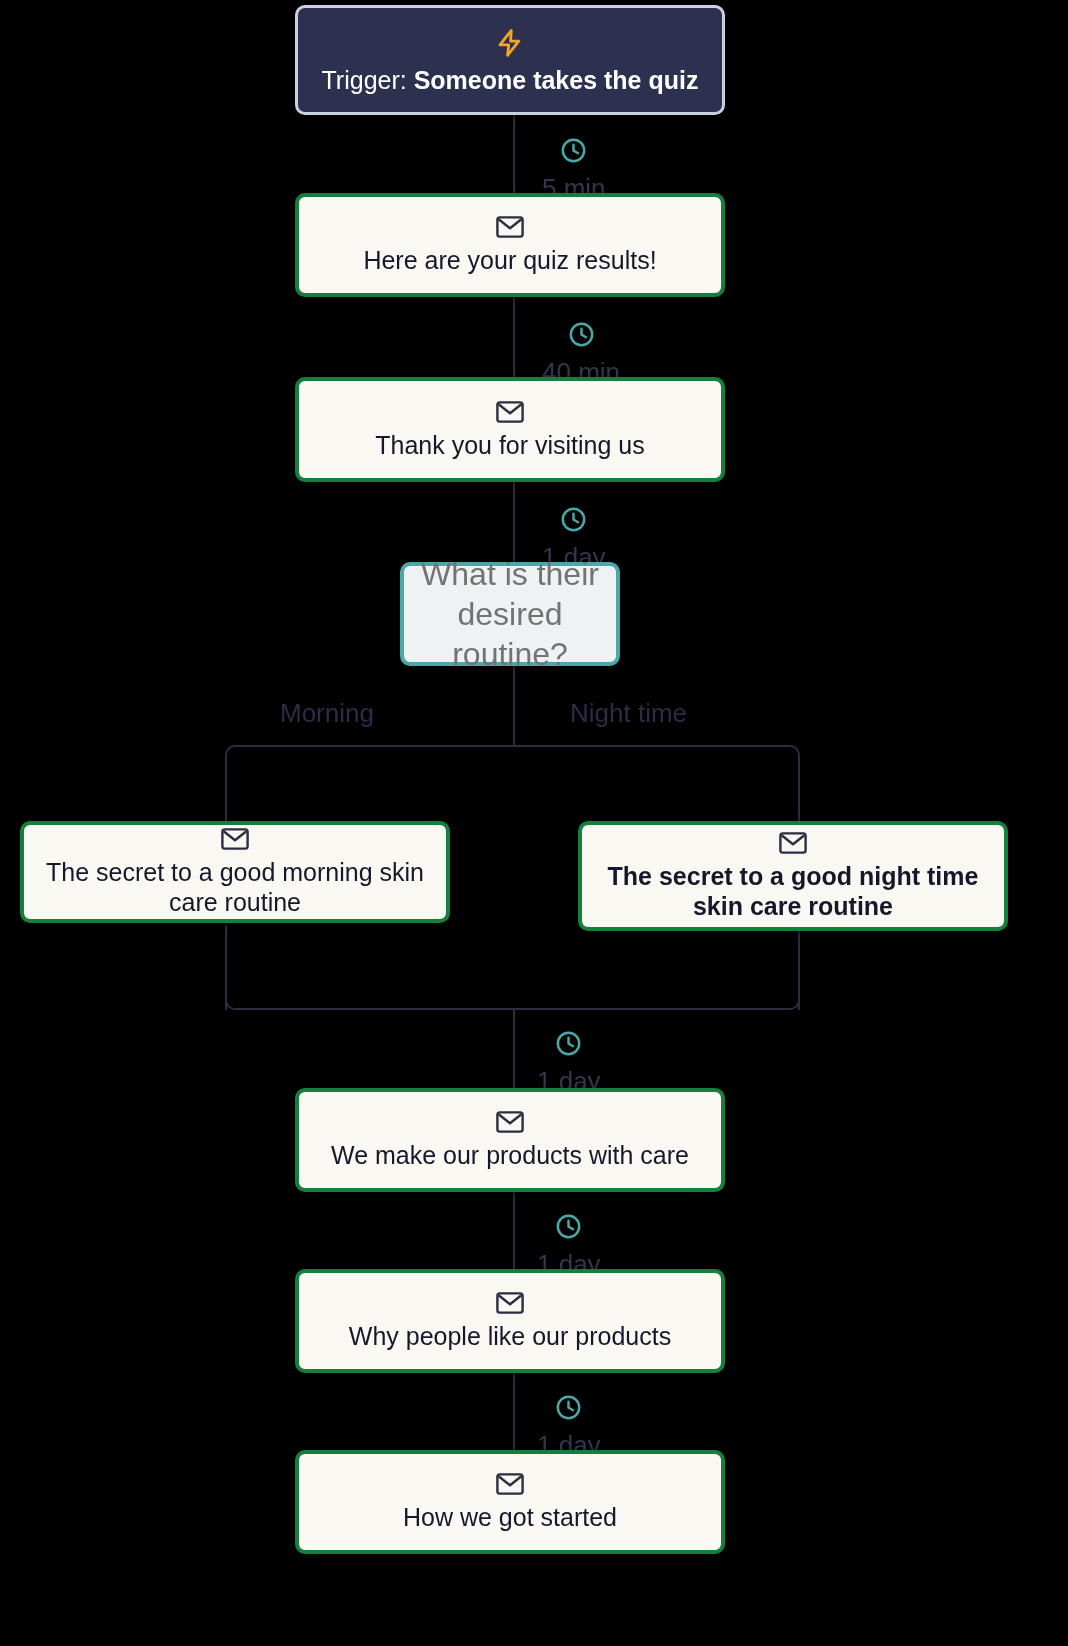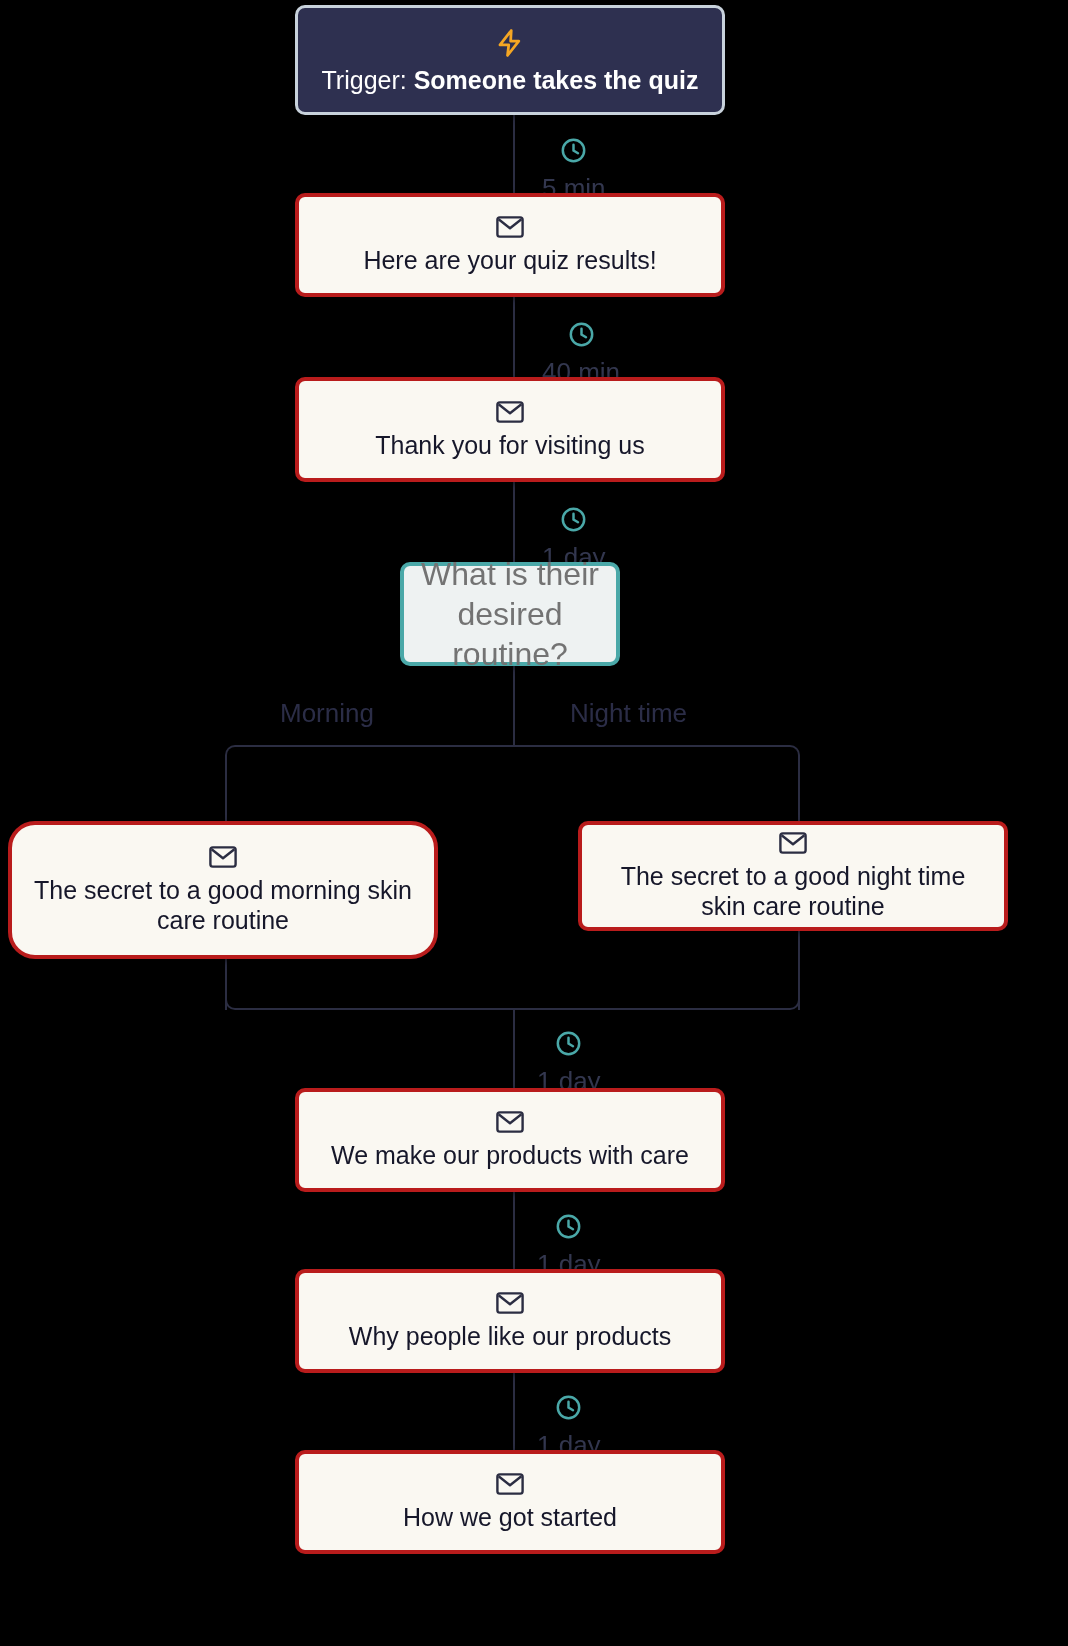--- a/index.html
+++ b/index.html
@@ -54,21 +54,21 @@
   .node-trigger .node-label {
     font-size: 25px;
     color: #ffffff;
     line-height: 1.15;
     padding: 0 16px;
   }
   .node-trigger .node-label b { font-weight: bold; }
 
   .node-email {
     background: #faf8f2;
-    border: 4px solid #b91c1c;
+    border: 4px solid #15803d;
     color: #1b1c2a;
   }
   .node-email .node-label {
     font-size: 25px;
     color: #16172a;
     line-height: 1.2;
     padding: 0 14px;
   }
 
   .node-condition {
@@ -195,31 +195,31 @@
     <span>1 day</span>
   </div>
 
   <div class="node node-condition" style="left:400px; top:562px; width:220px; height:104px;">
     <div class="node-label">What is their desired routine?</div>
   </div>
 
   <div class="branch-label" style="left:280px; top:698px; width:170px;">Morning</div>
   <div class="branch-label" style="left:570px; top:698px; width:170px;">Night time</div>
 
-  <div class="node node-email" style="left:8px; top:821px; width:430px; height:138px;border-radius:27px;">
+  <div class="node node-email" style="left:20px; top:821px; width:430px; height:102px;">
     <span class="node-icon">
       <svg width="30" height="24" viewBox="0 0 24 20" fill="none" stroke="#2b2d42" stroke-width="2" stroke-linejoin="round">
         <rect x="1.5" y="2" width="21" height="16" rx="2"></rect>
           <path d="M2.5 3.5L12 11 21.5 3.5"></path>
       </svg>
     </span>
     <div class="node-label">The secret to a good morning skin care routine</div>
   </div>
 
-  <div class="node node-email" style="left:578px; top:821px; width:430px; height:110px;">
+  <div class="node node-email" style="left:578px; top:821px; width:430px; height:110px;font-weight:bold;">
     <span class="node-icon">
       <svg width="30" height="24" viewBox="0 0 24 20" fill="none" stroke="#2b2d42" stroke-width="2" stroke-linejoin="round">
         <rect x="1.5" y="2" width="21" height="16" rx="2"></rect>
           <path d="M2.5 3.5L12 11 21.5 3.5"></path>
       </svg>
     </span>
     <div class="node-label">The secret to a good night time skin care routine</div>
   </div>
 
   <div class="delay" style="left:537px; top:1030px;">

